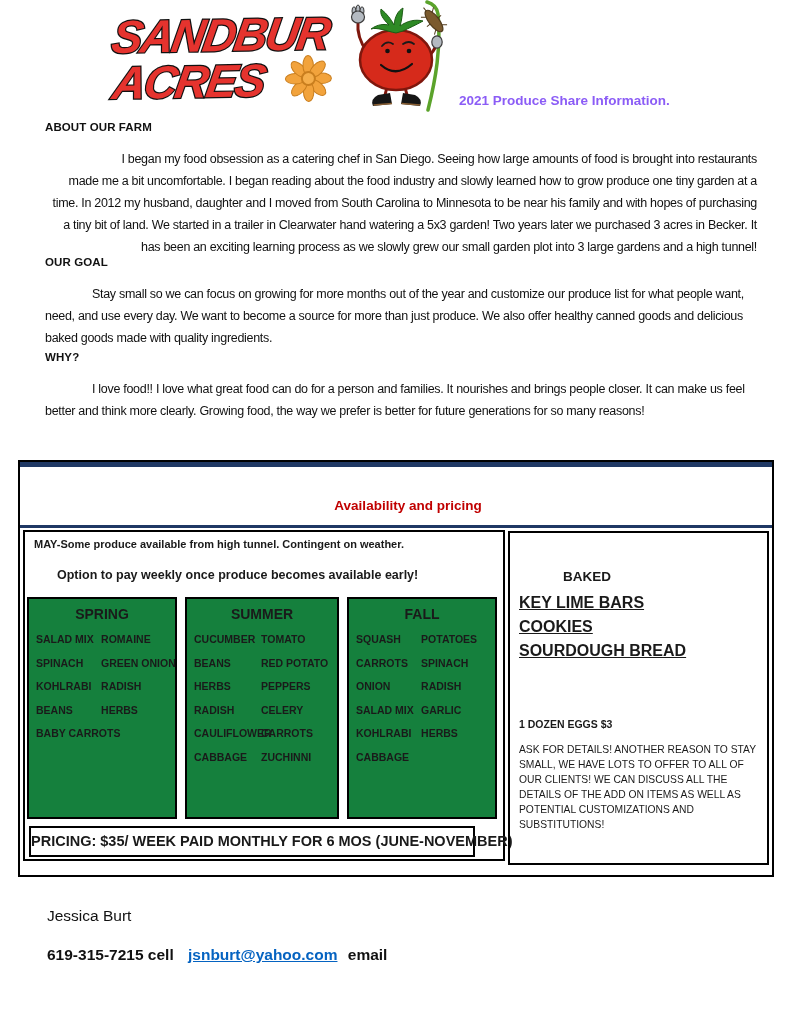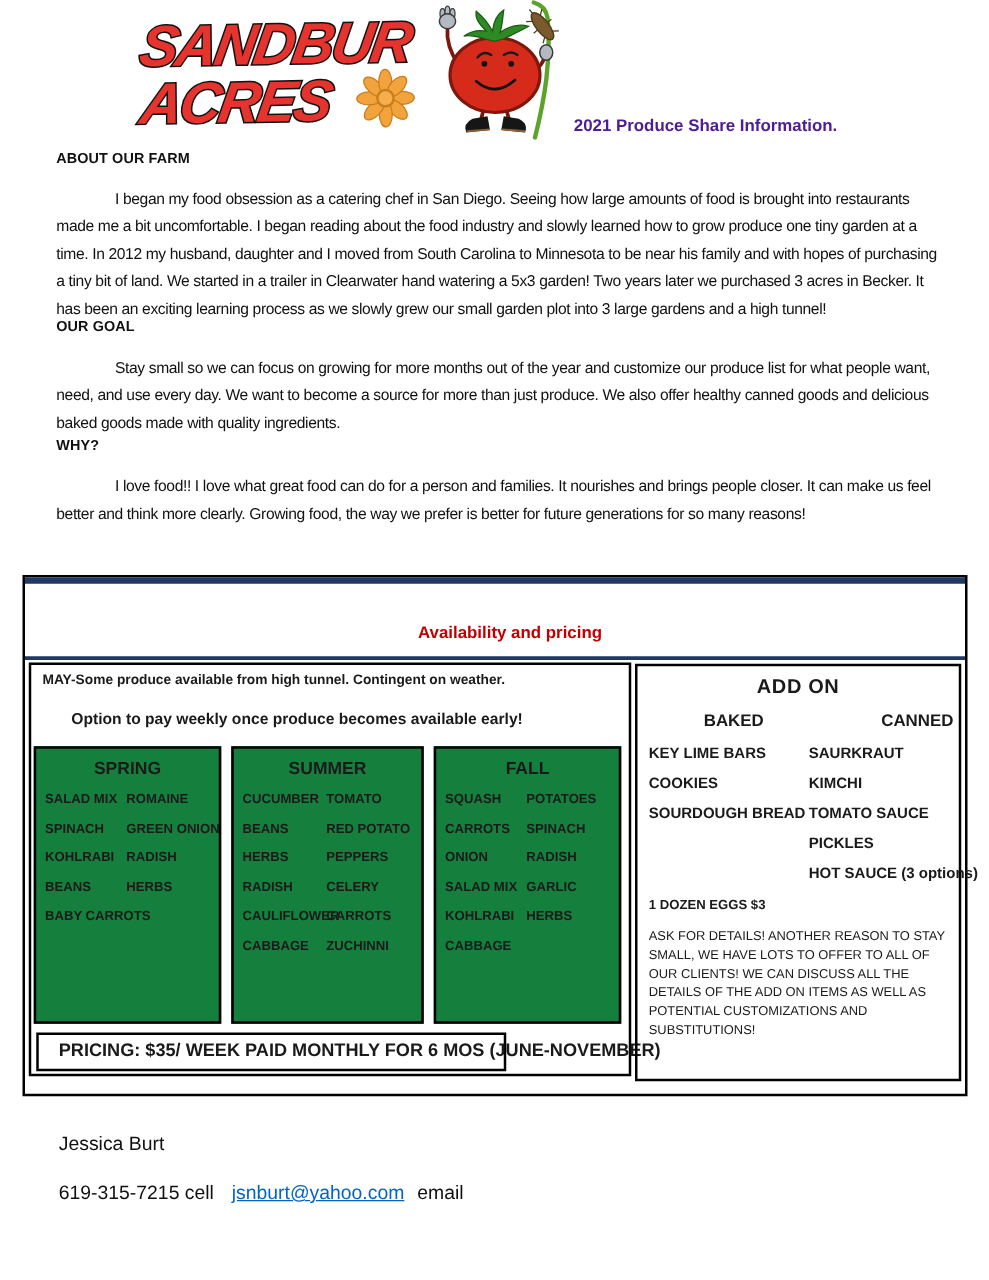--- a/index.html
+++ b/index.html
@@ -11,35 +11,35 @@
     background: #fff;
     font-family: "Liberation Sans", sans-serif;
     color: #1a1a1a;
     overflow: hidden;
   }
   
   .logo-svg { position: absolute; left: 96px; top: 6px; }
   .mascot-svg { position: absolute; left: 342px; top: 0px; }
   .tagline {
     position: absolute; left: 459px; top: 93px;
-    font-size: 13.5px; font-weight: bold; color:#4c1d95;
+    font-size: 13.5px; font-weight: bold; color:#8b5cf6;
   }
   
   .sec-heading {
     position: absolute; left: 45px;
     font-size: 11.5px; font-weight: bold; color:#111;
     letter-spacing: 0.1px;
   }
   .sec-body {
     position: absolute; left: 45px; width: 712px;
     font-size: 12.5px; line-height: 22px; letter-spacing: -0.3px;
     text-indent: 47px; color:#111;
   }
   #about-heading { top: 121px; }
-  #about-body   { top: 148px; }
+  #about-body   { top: 148px; text-align: right; }
   #goal-heading { top: 256px; }
   #goal-body    { top: 283px; }
   #why-heading  { top: 351px; }
   #why-body     { top: 378px; }
   
   .panel {
     position: absolute; left: 18px; top: 460px;
     width: 756px; height: 417px;
     border: 2px solid #000; background: #fff;
   }
@@ -70,57 +70,57 @@
   }
   .season-cols { display:flex; margin-top: 12px; }
   .season-col1 { width: 48%; padding-left: 7px; }
   .season-col2 { width: 52%; padding-left: 2px; }
   .s-item {
     font-size: 10.5px; font-weight: bold; line-height: 11px;
     margin-bottom: 12.5px; white-space: nowrap;
   }
   .pricing-box {
     position: absolute; left: 4px; top: 294px;
-    width: 376px; height: 31px; border: 2px solid #000;
-    line-height: 27px; padding-left: 16px;
+    width: 446px; height: 31px; border: 2px solid #000;
+    line-height: 27px; padding-left: 0;
     font-size: 14.5px; font-weight: bold; white-space: nowrap;
   }
   .addon-box {
     position: absolute; left: 488px; top: 69px;
     width: 261px; height: 334px; border: 2px solid #000;
   }
   .addon-title {
     margin-top: 8px; text-align: center;
     font-size: 16px; font-weight: bold; letter-spacing: 0.5px;
   }
   .addon-cols { position:absolute; left:9px; top:36px; display:flex; width: 240px; }
   .addon-col1 { width: 128px; }
   .addon-col2 { width: 112px; }
   .addon-col-heading { font-size: 13.5px; font-weight: bold; margin-bottom: 13px; padding-left: 44px; }
   .addon-col2 .addon-col-heading { margin-left: 14px; }
   .a-item {
-    font-size: 12px; font-weight: bold; line-height: 11px;
-    margin-bottom: 13px; white-space: nowrap;
+    font-size: 16px; font-weight: bold; line-height: 11px;
+    margin-bottom: 13px; white-space: nowrap; text-decoration: underline;
   }
   .eggs-line {
     position: absolute; left: 9px; top: 185px;
     font-size: 10.5px; font-weight: bold;
   }
   .details-note {
     position: absolute; left: 9px; top: 209px; width: 242px;
     font-size: 10.3px; font-weight: normal; line-height: 15px;
   }
   
   .footer-name {
     position: absolute; left: 47px; top: 907px;
     font-size: 15.5px; color:#111;
   }
   .footer-contact {
     position: absolute; left: 47px; top: 946px;
-    font-size: 15.5px; color:#111;
+    font-size: 15.5px; color:#111;font-weight:bold;
   }
   .footer-contact .email-link {
     text-decoration: underline; margin: 0 6px 0 10px;
   }
 </style>
 </head>
 <body>
 
 <div class="page">
 
@@ -279,40 +279,29 @@
           </div>
         </div>
       </div>
 
       <div class="pricing-box">
         <span>PRICING: $35/ WEEK PAID MONTHLY FOR 6 MOS (JUNE-NOVEMBER)</span>
       </div>
     </div>
 
     <div class="addon-box">
-      <div class="addon-title">ADD ON</div>
       <div class="addon-cols">
         <div class="addon-col1">
           <div class="addon-col-heading">BAKED</div>
           <div>
               <div class="a-item">KEY LIME BARS</div>
               <div class="a-item">COOKIES</div>
               <div class="a-item">SOURDOUGH BREAD</div>
             </div>
         </div>
-        <div class="addon-col2">
-          <div class="addon-col-heading">CANNED</div>
-          <div>
-              <div class="a-item">SAURKRAUT</div>
-              <div class="a-item">KIMCHI</div>
-              <div class="a-item">TOMATO SAUCE</div>
-              <div class="a-item">PICKLES</div>
-              <div class="a-item">HOT SAUCE (3 options)</div>
-            </div>
-        </div>
       </div>
       <div class="eggs-line">1 DOZEN EGGS $3</div>
       <div class="details-note">ASK FOR DETAILS!  ANOTHER REASON TO STAY SMALL, WE HAVE LOTS TO OFFER TO ALL OF OUR CLIENTS! WE CAN DISCUSS ALL THE DETAILS OF THE ADD ON ITEMS AS WELL AS POTENTIAL CUSTOMIZATIONS AND SUBSTITUTIONS!</div>
     </div>
   </div>
 
   <div class="footer-name">Jessica Burt</div>
   <div class="footer-contact">
     <span>619-315-7215 cell</span>
     <a href="#" class="email-link" style="color:#0563C1;">jsnburt@yahoo.com</a>

